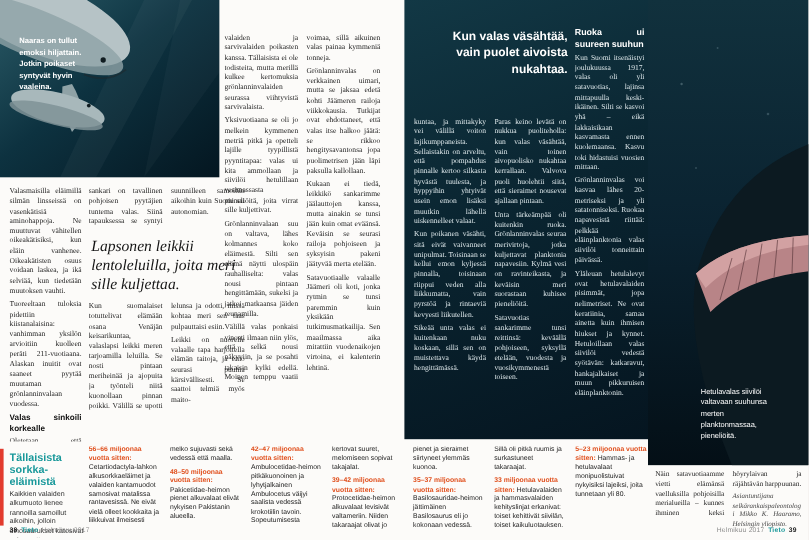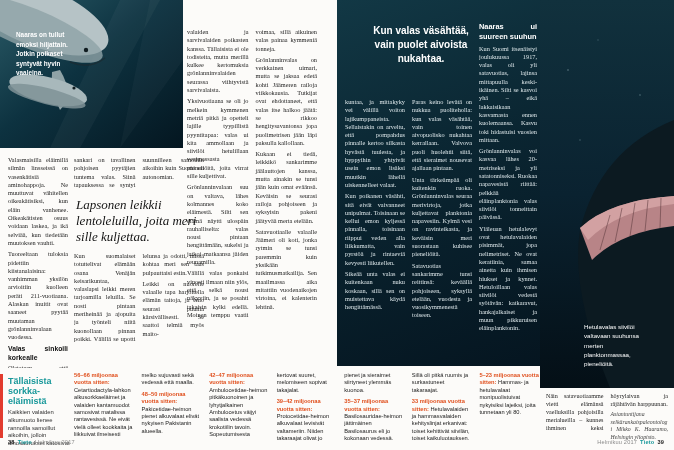--- a/index.html
+++ b/index.html
@@ -30,21 +30,21 @@
                    color:#141414;padding:2px}
   .mid-bottom{height:112px}
   .lp-right{left:187px;top:28px;width:130px;height:338px}
 
   
   .rp-dark{left:337px;top:0;width:203px;height:366px;
            background:linear-gradient(160deg,#123845 0%,var(--sea-dark,#0a2531) 45%,#051520 100%)}
   .rp-dark .body-text{color:#dde7ea}
   .pull-quote-dark{position:absolute;left:32px;top:24px;width:104px;
                    font-family:"Liberation Sans",sans-serif;font-weight:bold;
-                   font-size:10px;line-height:1.4;color:#fff;text-align:center}
+                   font-size:10px;line-height:1.4;color:#fff;text-align:right}
   .rp-col1{position:absolute;left:8px;top:98px;width:60px;height:260px}
   .rp-col2{position:absolute;left:75px;top:98px;width:60px;height:260px}
   .rp-col3{position:absolute;left:142px;top:22px;width:58px;height:336px}
   .rp-heading{font-family:"Liberation Sans",sans-serif;font-size:7.4px;color:#fff;margin:0 0 3px}
 
   
   .baleen{left:540px;top:0;width:134px;height:388px;overflow:hidden}
   .baleen svg{display:block;width:100%;height:100%}
   .baleen-cap{position:absolute;left:44px;top:322px;width:62px;
               font-family:"Liberation Sans",sans-serif;font-size:6.2px;line-height:1.5;color:#fff}
@@ -139,21 +139,21 @@
       <p>kuntaa, ja mittakyky vei välillä voiton lajikumppaneista. Sellaistakin on arveltu, että pompahdus pinnalle kertoo silkasta hyvästä tuulesta, ja hyppyihin yhtyivät usein emon lisäksi muutkin lähellä uiskennelleet valaat.</p>
       <p>Kun poikanen väsähti, sitä eivät vaivanneet unipulmat. Toisinaan se kellui emon kyljessä pinnalla, toisinaan riippui veden alla liikkumatta, vain pyrstöä ja rintaeviä kevyesti liikutellen.</p>
       <p>Sikeää unta valas ei kuitenkaan nuku koskaan, sillä sen on muistettava käydä hengittämässä.</p>
     </div>
     <div class="rp-col2 body-text">
       <p>Paras keino levätä on nukkua puoliteholla: kun valas väsähtää, vain toinen aivopuolisko nukahtaa kerrallaan. Valvova puoli huolehtii siitä, että sieraimet nousevat ajallaan pintaan.</p>
       <p>Unta tärkeämpää oli kuitenkin ruoka. Grönlanninvalas seuraa merivirtoja, jotka kuljettavat planktonia napavesiin. Kylmä vesi on ravinteikasta, ja keväisin meri suorastaan kuhisee pieneliöitä.</p>
       <p>Satavuotias sankarimme tunsi reittinsä: keväällä pohjoiseen, syksyllä etelään, vuodesta ja vuosikymmenestä toiseen.</p>
     </div>
     <div class="rp-col3 body-text">
-      <h3 class="rp-heading">Naaras ui suureen suuhun</h3>
+      <h3 class="rp-heading">Ruoka ui suureen suuhun</h3>
       <p>Kun Suomi itsenäistyi joulukuussa 1917, valas oli yli satavuotias, lajinsa mittapuulla keski-ikäinen. Silti se kasvoi yhä – eikä lakkaisikaan kasvamasta ennen kuolemaansa. Kasvu toki hidastuisi vuosien mittaan.</p>
       <p>Grönlanninvalas voi kasvaa lähes 20-metriseksi ja yli satatonniseksi. Ruokaa napavesistä riittää: pelkkää eläinplanktonia valas siivilöi tonneittain päivässä.</p>
       <p>Yläleuan hetulalevyt ovat hetulavalaiden pisimmät, jopa nelimetriset. Ne ovat keratiinia, samaa ainetta kuin ihmisen hiukset ja kynnet. Hetuloillaan valas siivilöi vedestä syötävän: katkaravut, hankajalkaiset ja muun pikkuruisen eläinplanktonin.</p>
     </div>
   </section>
 
   <figure class="baleen">
     <svg viewBox="0 0 134 388" preserveAspectRatio="none">
       <defs>
         <linearGradient id="sea2" x1="0" y1="0" x2="0" y2="1">

